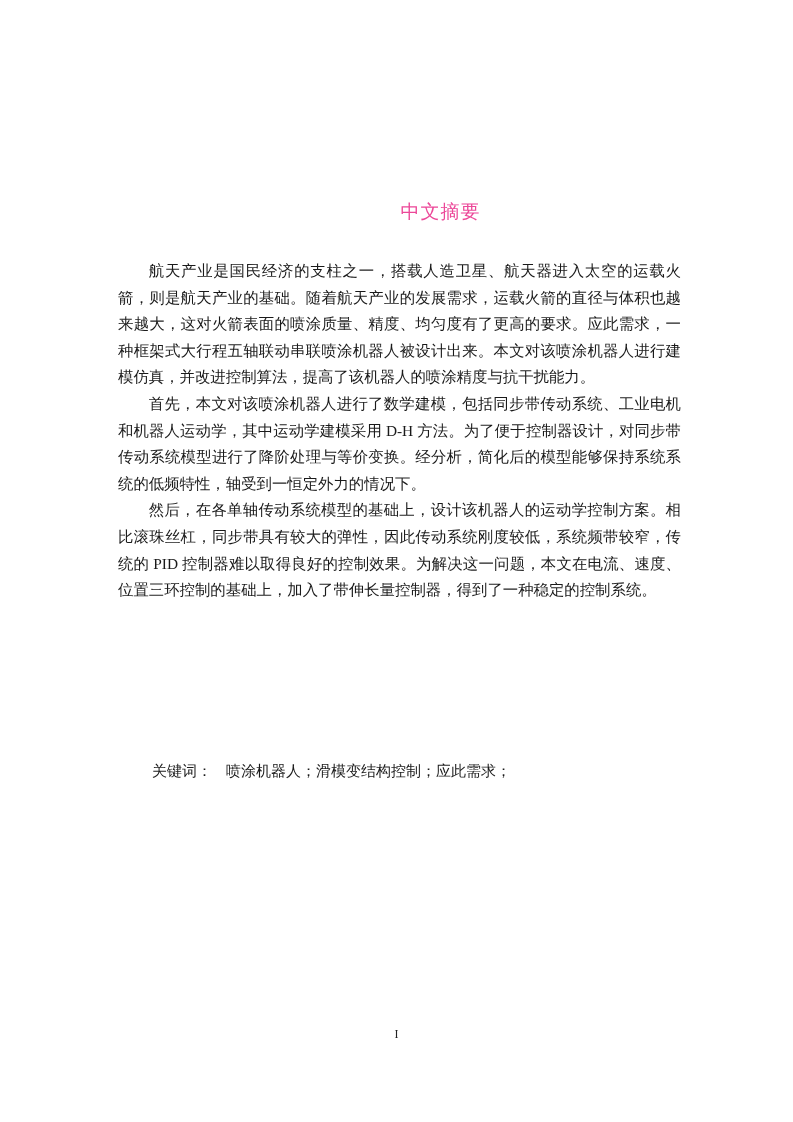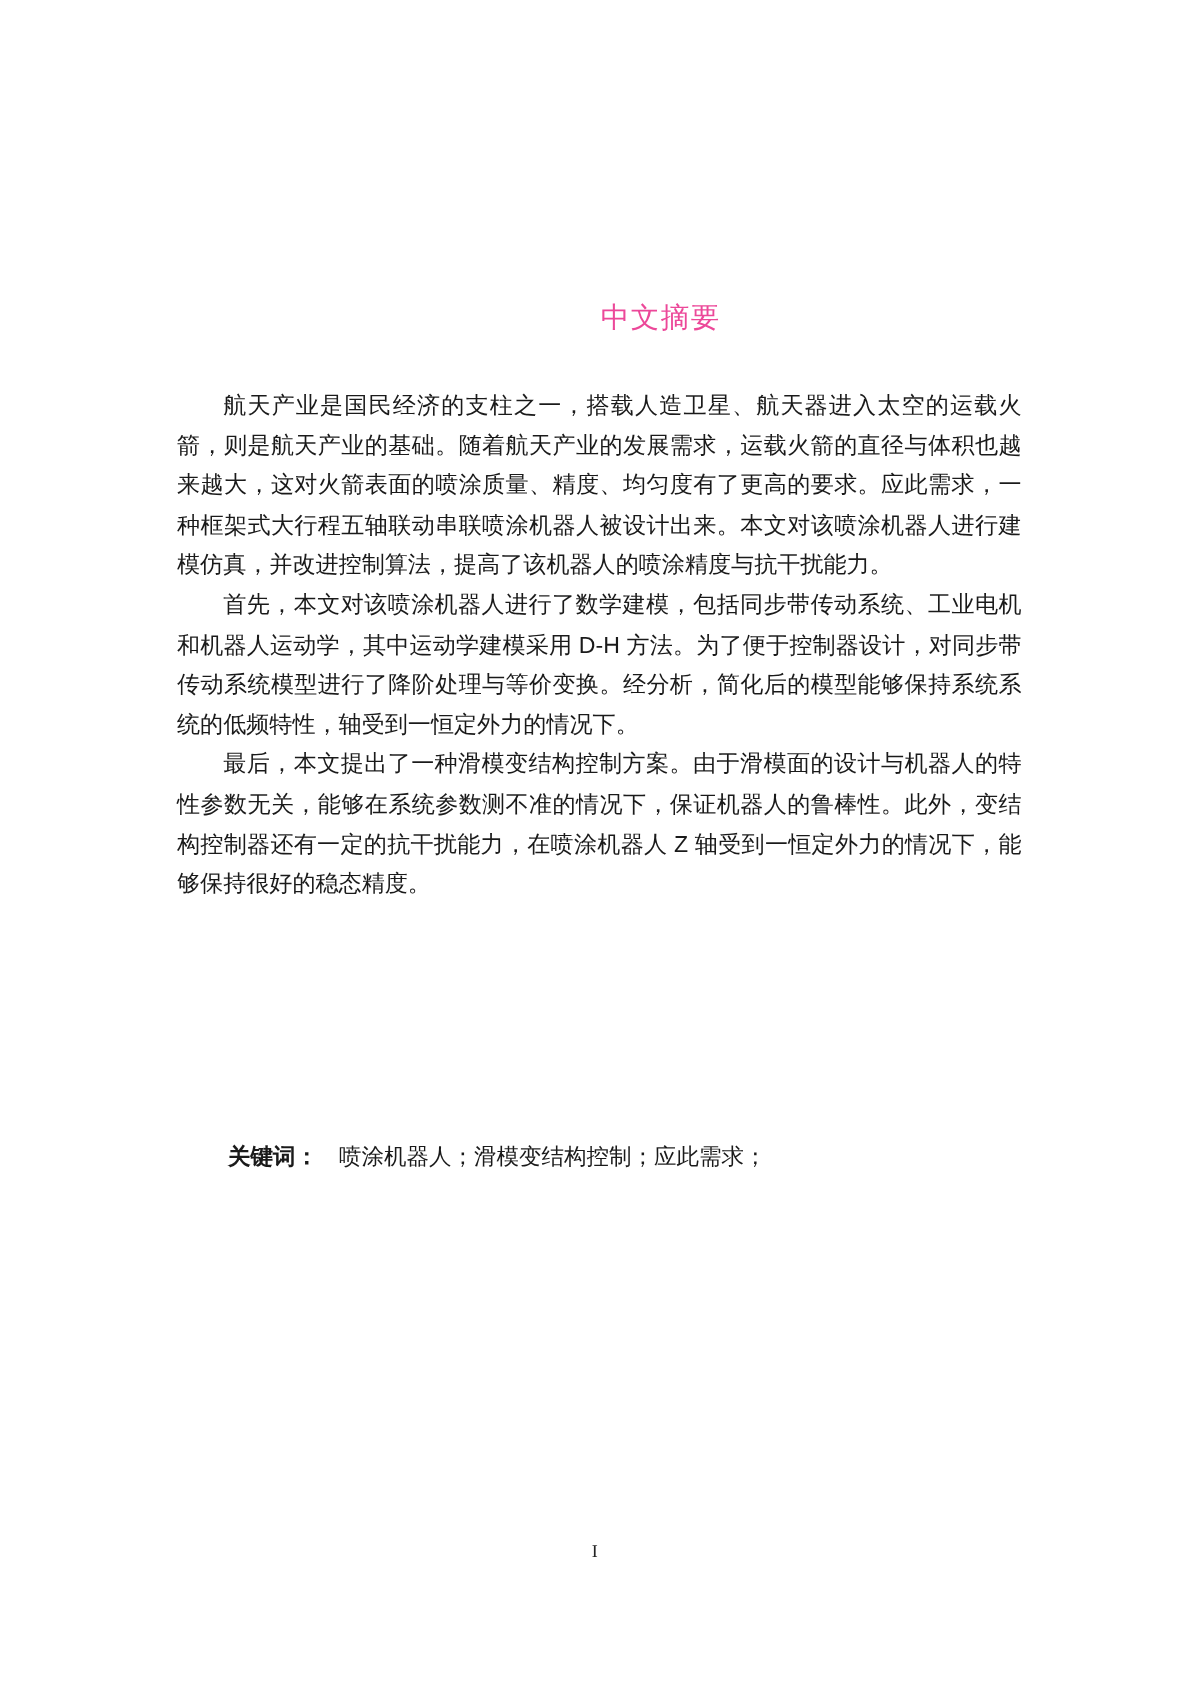--- a/index.html
+++ b/index.html
@@ -6,44 +6,44 @@
   body { width: 793px; height: 1122px; position: relative; overflow: hidden; }
   .page { position: absolute; left: 0; top: 0; width: 793px; height: 1122px; background: #fff; }
   .title {
     position: absolute; top: 199px; left: 0; width: 793px; text-align: center;
     font-family: "DejaVu Sans", sans-serif; font-size: 19px; color: #ec4899;
     letter-spacing: 1px;
     margin-left: 44px;
   }
   .body {
     position: absolute; top: 258px; left: 118px; width: 563px;
-    font-family: Liberation Sans, sans-serif; font-size: 15.4px; line-height: 26.6px;
+    font-family: Liberation Serif, serif; font-size: 15.4px; line-height: 26.6px;
     color: #1a1a1a; text-align: justify;
   }
   .body p { margin: 0; text-indent: 2em; }
   .keywords {
     position: absolute; top: 762px; left: 152px;
     font-family: "DejaVu Serif", serif; font-size: 15px; color: #1a1a1a; white-space: nowrap;
   }
-  .kw-label { font-family: "DejaVu Sans", sans-serif; font-weight: bold; margin-right: 14px; }
+  .kw-label { font-family: "DejaVu Sans", sans-serif; font-weight: normal; margin-right: 14px; }
   .page-number {
     position: absolute; top: 1027px; left: 0; width: 793px; text-align: center;
     font-family: "Liberation Serif", serif; font-size: 12px; color: #222;
   }
 </style>
 </head>
 <body>
 
 <div class="page">
   <div class="title">中文摘要</div>
 
   <div class="body">
     <p>航天产业是国民经济的支柱之一，搭载人造卫星、航天器进入太空的运载火箭，则是航天产业的基础。随着航天产业的发展需求，运载火箭的直径与体积也越来越大，这对火箭表面的喷涂质量、精度、均匀度有了更高的要求。应此需求，一种框架式大行程五轴联动串联喷涂机器人被设计出来。本文对该喷涂机器人进行建模仿真，并改进控制算法，提高了该机器人的喷涂精度与抗干扰能力。</p>
     <p>首先，本文对该喷涂机器人进行了数学建模，包括同步带传动系统、工业电机和机器人运动学，其中运动学建模采用 D-H 方法。为了便于控制器设计，对同步带传动系统模型进行了降阶处理与等价变换。经分析，简化后的模型能够保持系统系统的低频特性，轴受到一恒定外力的情况下。</p>
-    <p>最后，本文提出了一种滑模变结构控制方案。由于滑模面的设计与机器人的特性参数无关，能够在系统参数测不准的情况下，保证机器人的鲁棒性。此外，变结构控制器还有一定的抗干扰能力，在喷涂机器人 Z 轴受到一恒定外力的情况下，能够保持很好的稳态精度。</p>
+    <p>然后，在各单轴传动系统模型的基础上，设计该机器人的运动学控制方案。相比滚珠丝杠，同步带具有较大的弹性，因此传动系统刚度较低，系统频带较窄，传统的 PID 控制器难以取得良好的控制效果。为解决这一问题，本文在电流、速度、位置三环控制的基础上，加入了带伸长量控制器，得到了一种稳定的控制系统。</p>
   </div>
 
   <div class="keywords">
     <span class="kw-label">关键词：</span><span>喷涂机器人；滑模变结构控制；应此需求；</span>
   </div>
 
   <div class="page-number">I</div>
 </div>
 
 </body></html>

